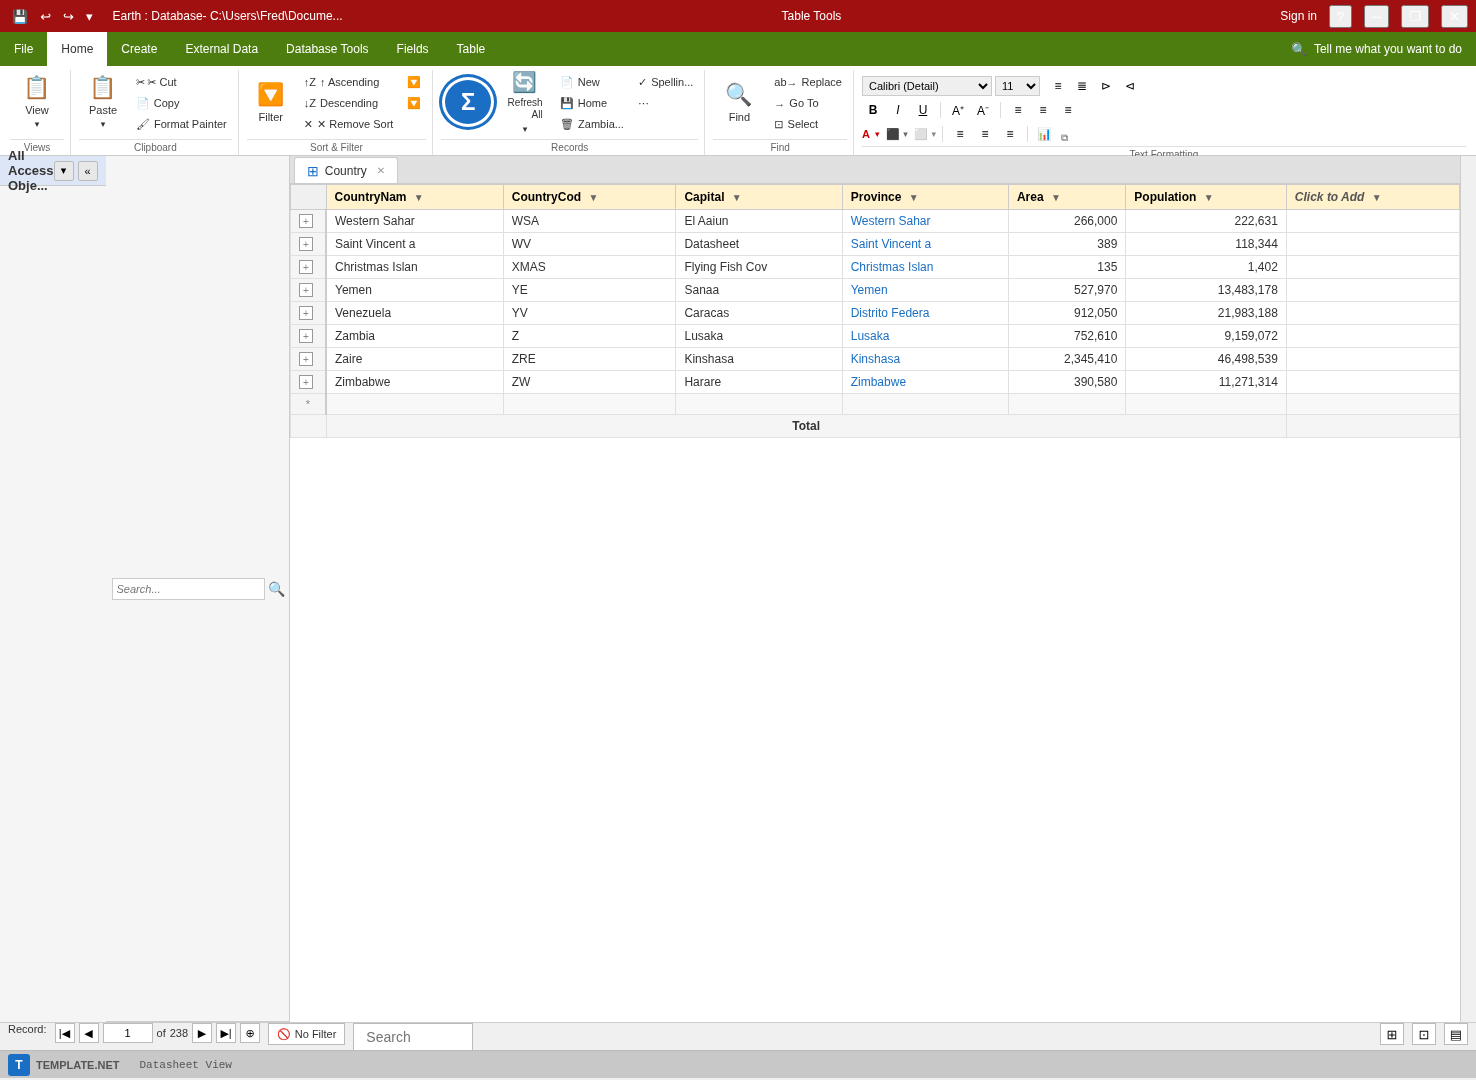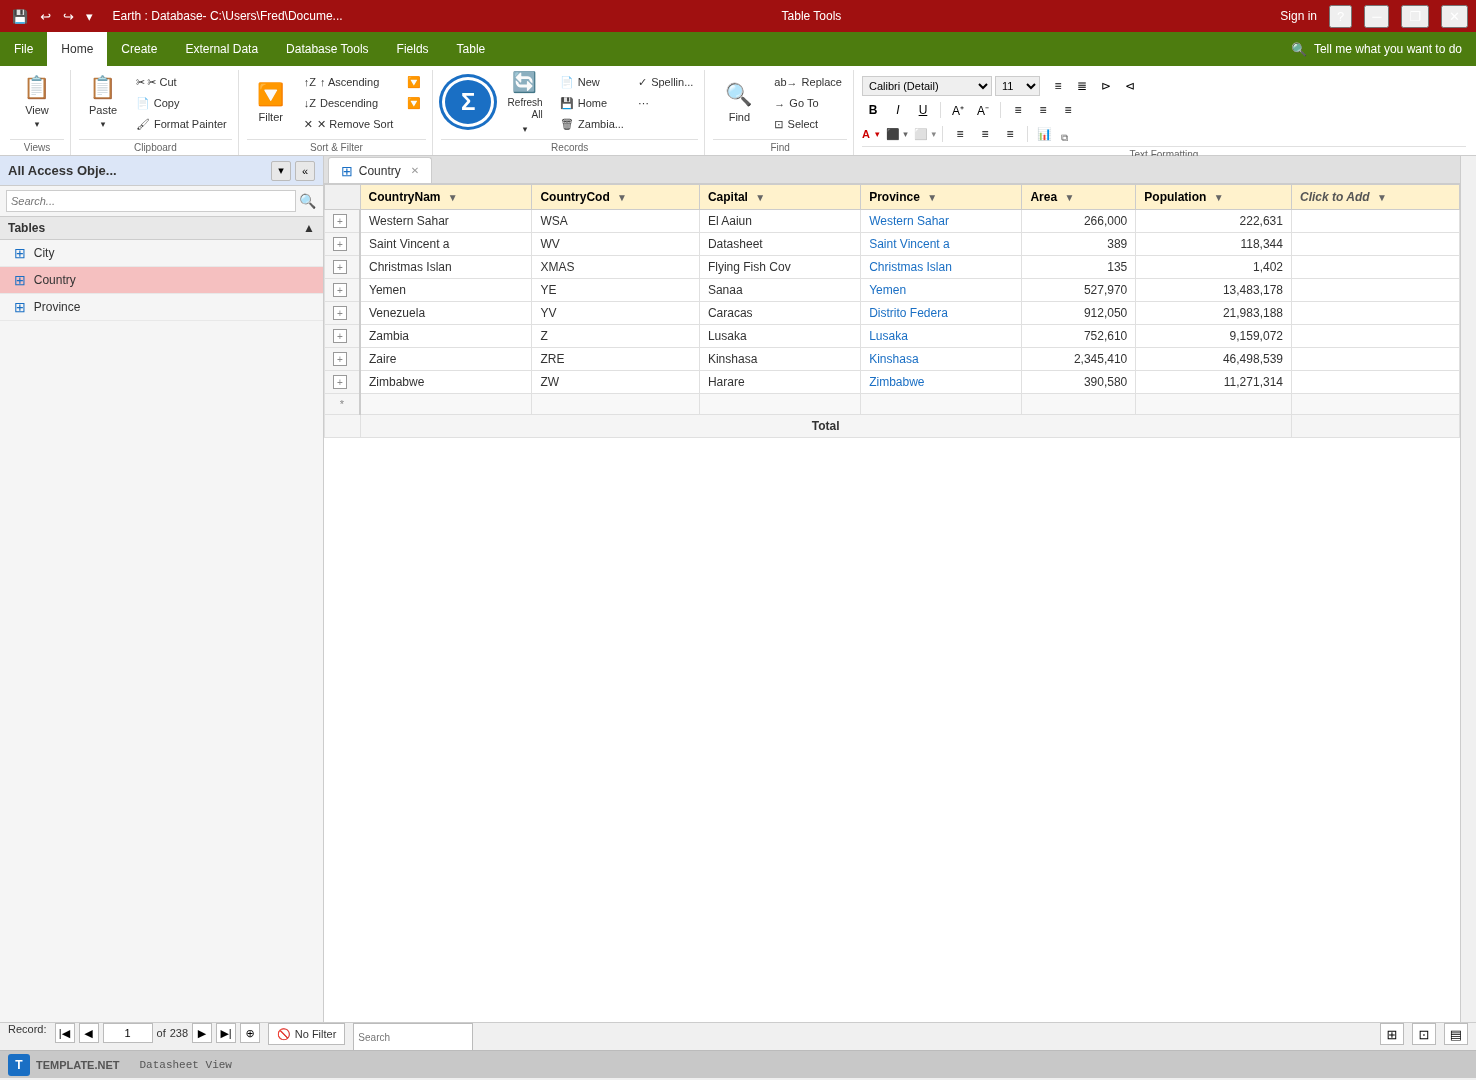--- a/index.html
+++ b/index.html
@@ -154,25 +154,25 @@
     .format-btn.underline { text-decoration: underline; }
 
     
     .main-content {
       display: flex;
       height: calc(1080px - 32px - 36px - 90px - 28px - 28px);
     }
 
     
     .nav-pane {
-      width: 324px;
+      width: 290px;
       background: #f5f5f5;
       border-right: 1px solid #ccc;
       display: flex;
-      flex-direction: column;
+      flex-direction: row;
     }
     .nav-header {
       background: #dce6f7;
       padding: 6px 8px;
       display: flex;
       align-items: center;
       justify-content: space-between;
       border-bottom: 1px solid #ccc;
       height: 30px;
     }
@@ -387,22 +387,22 @@
       padding: 2px 8px;
       border: 1px solid #bbb;
       background: white;
       cursor: pointer;
       font-size: 11px;
       height: 22px;
     }
     .search-field {
       height: 28px;
       border: 1px solid #bbb;
-      padding: 0 4px;
-      font-size: 10px;
+      padding: 0 12px;
+      font-size: 14px;
       width: 120px;
     }
     .status-right {
       margin-left: auto;
       display: flex;
       align-items: center;
       gap: 8px;
     }
     .view-btn {
       width: 24px; height: 22px;

